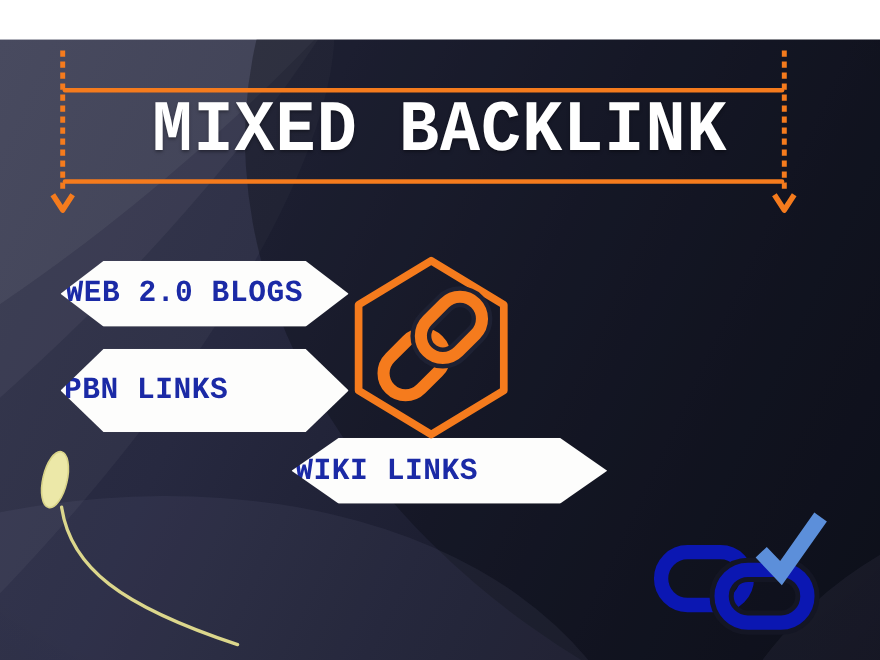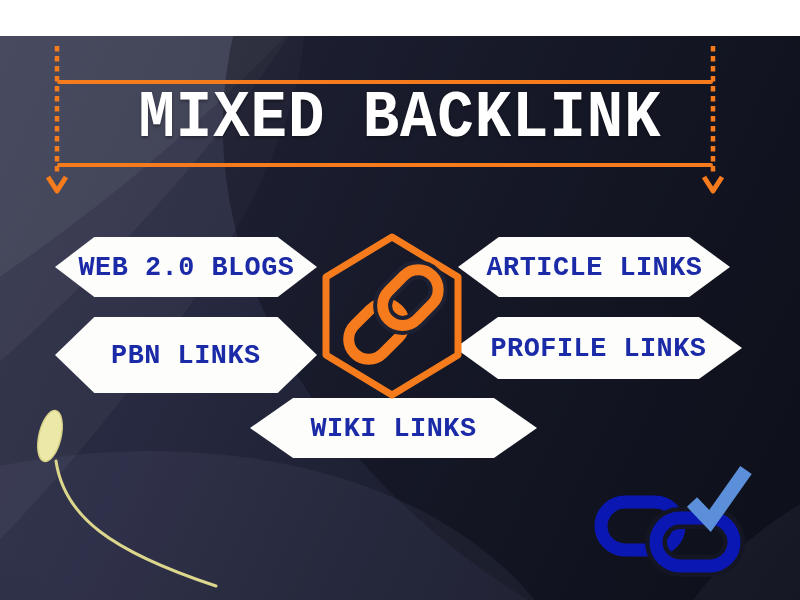--- a/index.html
+++ b/index.html
@@ -33,21 +33,21 @@
     text-shadow:0 2px 3px rgba(0,0,0,0.35);
     white-space:nowrap;
   }
   .arrow-svg{position:absolute;top:8px;width:24px;height:155px;}
   .arrow-svg.left{left:45px;}
   .arrow-svg.right{left:701px;}
 
   
   .badge{
     position:absolute;
-    display:flex;align-items:center;justify-content:center;
+    display:flex;align-items:center;justify-content:flex-start;
     background:#fdfdfc;
     clip-path:polygon(0% 50%,15% 0%,85% 0%,100% 50%,85% 100%,15% 100%);
     filter:drop-shadow(0 9px 7px rgba(0,0,0,0.45));
   }
   .badge-label{
     color:#1b2aa6;font-weight:bold;font-size:28px;
     letter-spacing:0.5px;white-space:nowrap;transform:scaleX(0.96);
   }
   .badge.b-social .badge-label{font-size:27px;}
 
@@ -91,33 +91,27 @@
     <line x1="12" y1="2" x2="12" y2="128" stroke="#f57b1d" stroke-width="4.5" stroke-dasharray="5.5 4.5"></line>
     <path d="M3,133 L12,147 L21,133" fill="none" stroke="#f57b1d" stroke-width="5" stroke-linejoin="round"></path>
   </svg>
 
   <div class="title">MIXED BACKLINK</div>
 
   <div class="badge" style="left:55px;top:201px;width:262px;height:60px">
     <span class="badge-label">WEB 2.0 BLOGS</span>
   </div>
 
-  <div class="badge" style="left:458px;top:201px;width:272px;height:60px">
-    <span class="badge-label">ARTICLE LINKS</span>
-  </div>
 
   <div class="badge" style="left:55px;top:281px;width:262px;height:76px">
     <span class="badge-label">PBN LINKS</span>
   </div>
 
-  <div class="badge" style="left:455px;top:281px;width:287px;height:62px">
-    <span class="badge-label">PROFILE LINKS</span>
-  </div>
 
-  <div class="badge" style="left:250px;top:362px;width:287px;height:60px">
+  <div class="badge" style="left:265px;top:362px;width:287px;height:60px">
     <span class="badge-label">WIKI LINKS</span>
   </div>
 
 
   <div class="hex-wrap">
     <svg width="144" height="166" viewBox="0 0 144 166">
       <polygon points="72,4 138,44 138,122 72,162 6,122 6,44" fill="none" stroke="#f57b1d" stroke-width="7" stroke-linejoin="round"></polygon>
       <g transform="rotate(45 72 83)">
 
         <rect x="52" y="74" width="40" height="62" rx="20" fill="none" stroke="#f57b1d" stroke-width="11"></rect>

